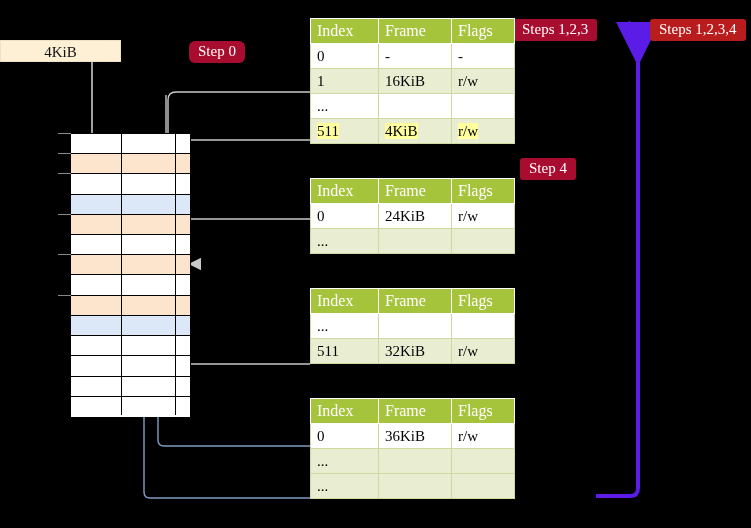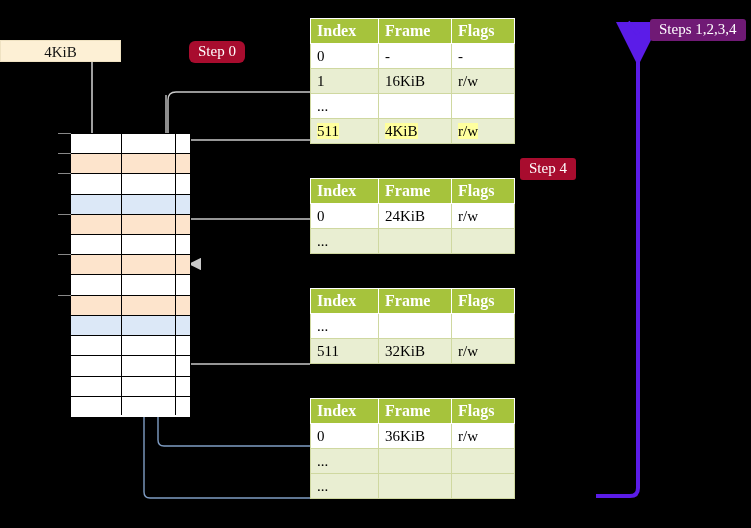--- a/index.html
+++ b/index.html
@@ -5,41 +5,41 @@
   html,body{margin:0;padding:0;background:#000;}
   body{width:751px;height:528px;position:relative;overflow:hidden;
        font-family:"Liberation Serif",serif;}
   .stage{position:absolute;left:0;top:0;width:751px;height:528px;}
 
   
   .badge{position:absolute;padding:2px 9px 3px 9px;border-radius:3px;
          font-size:15px;line-height:17px;color:#ffffff;white-space:nowrap;
          font-family:"Liberation Serif",serif;}
   .badge.red{background:#a80c2e;}
-  .badge.purple{background:#701a75;}
+  .badge.purple{background:#b91c1c;}
 
   
   .memlabel{position:absolute;background:#fdf0d5;border:1px solid #efe2c2;
             color:#111;font-size:15px;line-height:19px;text-align:center;
             box-sizing:border-box;}
 
   
   .grid{position:absolute;background:#ffffff;border:1px solid #000;
         box-sizing:border-box;}
   .grid .row{position:absolute;left:0;right:0;border-bottom:1px solid #000;
              box-sizing:border-box;}
   .grid .row.last{border-bottom:none;}
   .grid .vline{position:absolute;top:0;bottom:0;width:1px;background:#000;}
   .tick{position:absolute;height:1px;background:#888;}
 
   
   .ptable{position:absolute;border-collapse:collapse;
           border:1px solid #cfd8a0;background:#fff;
           font-size:15px;font-family:"Liberation Serif",serif;}
-  .ptable th{background:#a6c33c;color:#ffffff;font-weight:bold;
+  .ptable th{background:#a6c33c;color:#ffffff;font-weight:normal;
              text-align:left;padding:3px 6px;border:1px solid #ffffff;
              font-size:16px;}
   .ptable td{padding:3px 6px;border:1px solid #cfd8a0;color:#000;
              height:18px;vertical-align:middle;}
   .ptable tr.alt td{background:#e9eed2;}
   .ptable tr.plain td{background:#ffffff;}
   .ptable td .hl{background:#ffff9e;}
   .c-index{width:55px;}
   .c-frame{width:60px;}
   .c-flags{width:50px;}
@@ -102,20 +102,23 @@
   </div>
 
   <div class="badge red" style="left:189px;top:41px;border-radius:6px;">
     <span>Step 0</span>
   </div>
 
   <div class="badge red" style="left:520px;top:158px;">
     <span>Step 4</span>
   </div>
 
+  <div class="badge red" style="left:513px;top:19px;">
+    <span>Steps 1,2,3</span>
+  </div>
 
   <div class="badge purple" style="left:650px;top:19px;">
     <span>Steps 1,2,3,4</span>
   </div>
 
   <div class="grid" id="memgrid" style="left:70px;top:133px;width:121px;height:283px;">
   <div class="row" style="top: 0px; height: 20.2143px; background: rgb(255, 255, 255);"></div>
       <div class="row" style="top: 20.2143px; height: 20.2143px; background: rgb(253, 228, 204);"></div>
       <div class="row" style="top: 40.4286px; height: 20.2143px; background: rgb(255, 255, 255);"></div>
       <div class="row" style="top: 60.6429px; height: 20.2143px; background: rgb(220, 232, 247);"></div>

